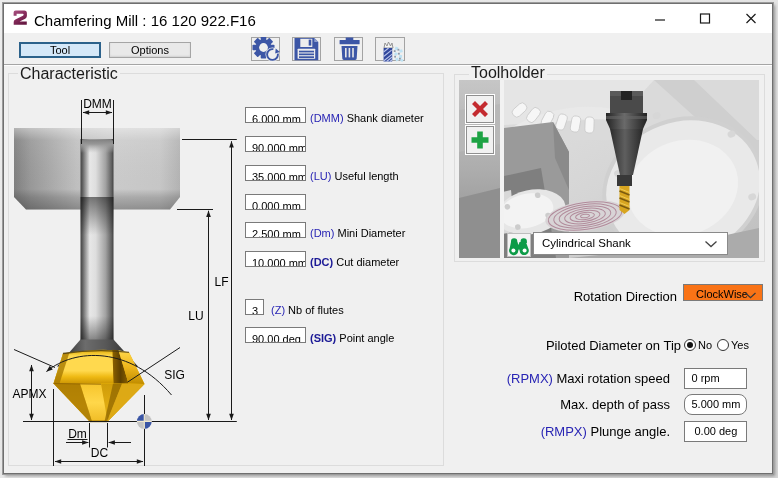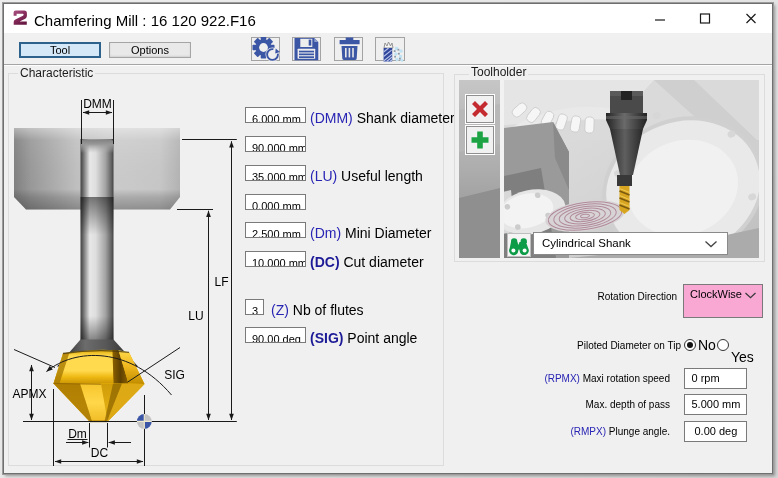--- a/index.html
+++ b/index.html
@@ -8,26 +8,26 @@
  border:1px solid #6f6f6f;box-shadow:0 0 0 1px #9b9b9b, 2px 2px 3px rgba(0,0,0,.35);}
 .abs{position:absolute;}
 .titlebar{position:absolute;left:0;top:0;width:768px;height:29px;background:#ffffff;}
 .title-text{position:absolute;left:30px;top:8px;font-size:15px;color:#000;}
 .winbtn{position:absolute;top:0;height:29px;color:#1a1a1a;}
 .tb-btn{position:absolute;top:38px;height:16px;width:82px;font-size:11px;text-align:center;line-height:12px;}
 .tool-btn{left:15px;background:#d5e8f8;border:2px solid #2c628b;}
 .opt-btn{left:105px;background:#e9e9e9;border:1px solid #a5a5a5;line-height:14px;box-shadow:inset 0 -1px 2px #d0d0d0;}
 .icon-btn{position:absolute;top:32.5px;width:29.5px;height:24px;background:#efefef;border:1px solid #a3a3a3;}
 .sep{position:absolute;left:0;top:60px;width:768px;height:2px;border-top:1px solid #a5a5a5;border-bottom:1px solid #fdfdfd;}
-.gblabel{position:absolute;font-size:12px;line-height:11px;color:#1b1b1b;background:#f0f0f0;padding:0 2px;}
+.gblabel{position:absolute;font-size:16px;line-height:11px;color:#1b1b1b;background:#f0f0f0;padding:0 2px;}
 .field{position:absolute;height:16px;background:#fff;border:1px solid #7a7a7a;font-size:11px;line-height:22px;padding-left:6px;color:#000;white-space:nowrap;overflow:hidden;}
-.flabel{position:absolute;font-size:14px;color:#000;white-space:nowrap;}
+.flabel{position:absolute;font-size:11px;color:#000;white-space:nowrap;}
 .code{color:#2824b4;}
 .codeb{color:#1c1a96;font-weight:bold;}
-.rlabel{position:absolute;font-size:10px;color:#000;text-align:right;white-space:nowrap;}
+.rlabel{position:absolute;font-size:13px;color:#000;text-align:right;white-space:nowrap;}
 .radio{position:absolute;width:12px;height:12px;border:1px solid #333;border-radius:50%;background:#fff;}
 .radio .dot{position:absolute;left:2px;top:2px;width:6px;height:6px;border-radius:50%;background:#111;}
 .gbbox{position:absolute;border:1px solid #dcdcdc;}
 </style></head>
 <body>
 <div class="win">
 
   <div class="titlebar"></div>
   <svg class="abs" style="left:9px;top:2px" width="19" height="21" viewBox="0 0 19 21">
     <defs>
@@ -427,32 +427,32 @@
     </g>
     <circle cx="6.4" cy="17.6" r="2" fill="#fff"></circle>
     <circle cx="17.6" cy="17.6" r="2" fill="#fff"></circle>
   </svg>
   <div class="abs" style="left:529px;top:227.7px;width:195px;height:23.5px;background:#fff;border:1px solid #8a8a8a;font-size:11.5px;line-height:21.5px;padding-left:8px;">Cylindrical Shank</div>
   <svg class="abs" style="left:700px;top:236px" width="14" height="9" viewBox="0 0 14 9">
       <path d="M1.5,1.5 l5.5,5 5.5,-5" stroke="#444" stroke-width="1.3" fill="none"></path>
     </svg>
 
   <div class="rlabel" style="right:95px;top:287px;line-height:12px;">Rotation Direction</div>
-  <div class="abs" style="left:679px;top:280px;width:80px;height:34px;background:#f9a8d4;border:1px solid #7a7a7a;font-size:11px;line-height:19.5px;padding-left:6px;">ClockWise</div>
+  <div class="abs" style="left:679px;top:280px;width:80px;height:17px;background:#f97316;border:1px solid #7a7a7a;font-size:11px;line-height:19.5px;padding-left:12px;">ClockWise</div>
   <svg class="abs" style="left:740px;top:288px" width="13" height="8" viewBox="0 0 13 8">
       <path d="M1.5,1 l5,4.7 5,-4.7" stroke="#3a3a3a" stroke-width="1.3" fill="none"></path>
     </svg>
 
   <div class="rlabel" style="right:91px;top:335px;line-height:13px;">Piloted Diameter on Tip</div>
   <div class="radio" style="left:680px;top:334.5px;">
       <div class="dot"></div>
     </div>
   <div class="flabel" style="left:694px;top:335px;line-height:13px;">No</div>
   <div class="radio" style="left:713px;top:334.5px;"></div>
-  <div class="flabel" style="left:727px;top:335px;line-height:13px;margin-top:12px;">Yes</div>
+  <div class="flabel" style="left:727px;top:335px;line-height:13px;">Yes</div>
 
   <div class="rlabel" style="right:102px;top:363.7px;line-height:21px;"><span class="code">(RPMX)</span> Maxi rotation speed</div>
   <div class="field" style="left:679.5px;top:363.7px;width:63px;height:21px;line-height:19px;padding-left:7px;">0 rpm</div>
   <div class="rlabel" style="right:102px;top:390px;line-height:21px;">Max. depth of pass</div>
-  <div class="field" style="left:679.5px;top:390px;width:63px;height:21px;line-height:19px;padding-left:7px;">5.000 mm</div>
+  <div class="field" style="left:679.5px;top:390px;width:63px;height:21px;line-height:19px;padding-left:7px;border-radius:8px;">5.000 mm</div>
   <div class="rlabel" style="right:102px;top:416.8px;line-height:21px;"><span class="code">(RMPX)</span> Plunge angle.</div>
   <div class="field" style="left:679.5px;top:416.8px;width:63px;height:21px;line-height:19px;padding-left:10px;">0.00 deg</div>
 </div>
 
 </body></html>

